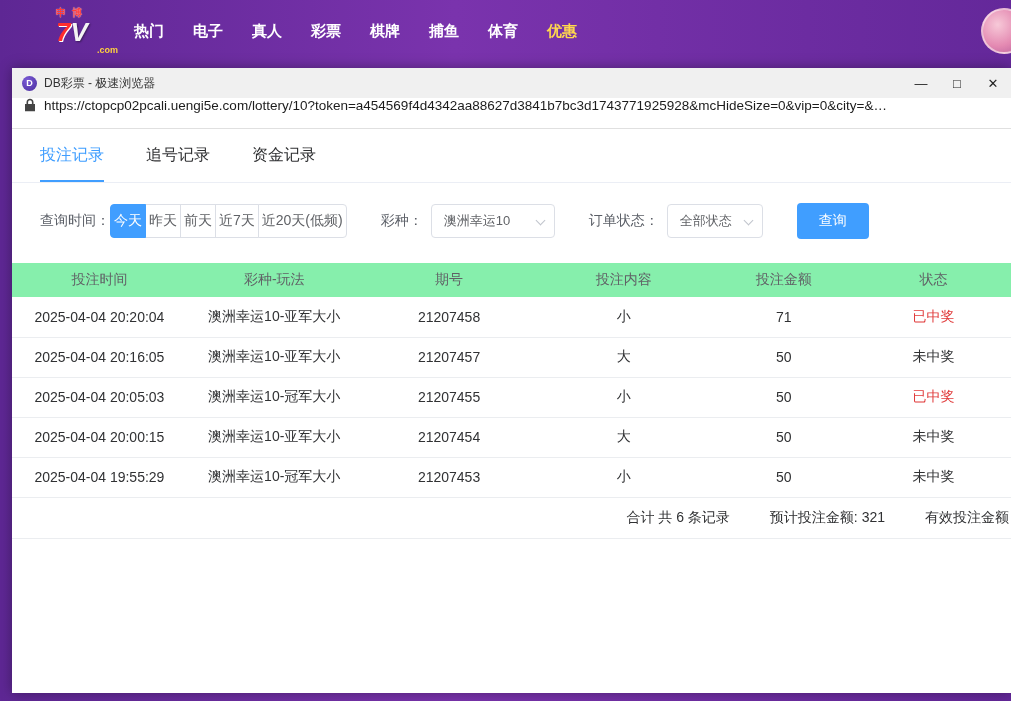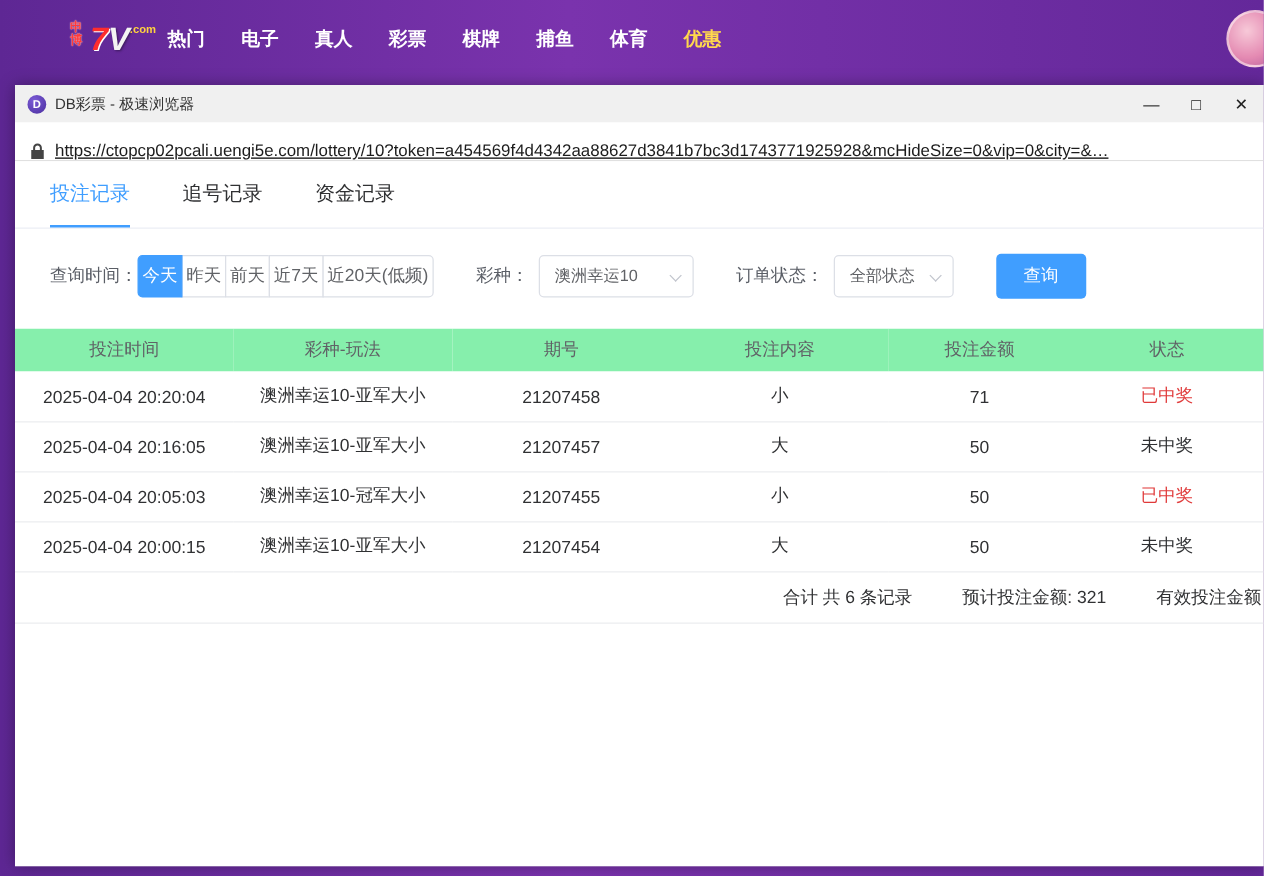--- a/index.html
+++ b/index.html
@@ -5,21 +5,21 @@
   * { margin:0; padding:0; box-sizing:border-box; }
   html,body { width:1011px; height:701px; overflow:hidden; }
   body {
     font-family:"Liberation Sans","DejaVu Sans",sans-serif;
     background:linear-gradient(90deg,#5e2794 0%,#7a33ad 45%,#64289a 100%);
     position:relative;
   }
 
   
   .topbar { height:62px; display:flex; align-items:center; position:relative; }
-  .logo { margin-left:56px; width:62px; display:flex; flex-direction:row; line-height:1; cursor:pointer; }
+  .logo { margin-left:56px; width:62px; display:flex; flex-direction:column; line-height:1; cursor:pointer; }
   .logo-top { color:#ff3b3b; font-size:10px; font-weight:bold; letter-spacing:6px; text-shadow:0 0 1px #fff; margin-bottom:1px; }
   .logo-main { font-style:italic; font-weight:bold; font-size:26px; letter-spacing:0; }
   .logo-main .seven { color:#ff2d2d; text-shadow:1px 1px 0 #fff; }
   .logo-main .vee { color:#f3f3f3; text-shadow:1px 1px 2px rgba(0,0,0,.4); }
   .logo-com { color:#ffd23f; font-size:9px; font-weight:bold; text-align:right; margin-top:1px; }
   .nav-items { display:flex; margin-left:16px; gap:29px; }
   .nav-item { color:#fff; font-size:15px; font-weight:bold; cursor:pointer; white-space:nowrap; }
   .avatar { position:absolute; right:-16px; top:8px; width:46px; height:46px; border-radius:50%;
     background:radial-gradient(circle at 35% 35%, #f7c9d8 0%, #e48ab2 55%, #b45a9a 100%);
     border:2px solid rgba(255,255,255,.5); cursor:pointer; }
@@ -30,22 +30,22 @@
 
   .titlebar { height:30px; background:#f0f0f0; display:flex; align-items:center; padding-left:10px; flex:0 0 auto; }
   .title-icon { width:15px; height:15px; border-radius:50%;
     background:radial-gradient(circle at 35% 30%, #7b5bd6, #4a2e9e); color:#fff; font-size:9px; font-weight:bold;
     display:flex; align-items:center; justify-content:center; }
   .title-text { font-size:12px; color:#333; margin-left:7px; flex:1; }
   .win-controls { display:flex; height:100%; }
   .win-btn { width:36px; height:100%; display:flex; align-items:center; justify-content:center;
     font-size:13px; color:#222; cursor:pointer; background:transparent; border:none; }
 
-  .urlbar { height:31px; background:#fff; border-bottom:1px solid #e0e0e0; display:flex; align-items:flex-end;
-    padding:0 12px; flex:0 0 auto;text-decoration:underline; }
+  .urlbar { height:31px; background:#fff; border-bottom:1px solid #e0e0e0; display:flex; align-items:flex-start;
+    padding:0 12px; flex:0 0 auto; }
   .lock-icon { flex:0 0 auto; display:flex; cursor:pointer; }
   .url-text { margin-left:8px; font-size:13.5px; color:#1c1c1c; white-space:nowrap; overflow:hidden; }
 
   .content { flex:1; background:#fff; overflow:hidden; }
 
   
   .tabs { display:flex; gap:42px; padding:0 28px; height:54px; align-items:stretch; border-bottom:1px solid #ebeef5; }
   .tab { font-size:16px; color:#303133; display:flex; align-items:center; cursor:pointer;
     border-bottom:2px solid transparent; padding-top:2px; }
   .tab.active { color:#409eff; border-bottom-color:#409eff; }
@@ -197,20 +197,28 @@
           <td style="color: rgb(224, 58, 58);">已中奖</td>
         </tr>
         <tr>
           <td>2025-04-04 20:00:15</td>
           <td>澳洲幸运10-亚军大小</td>
           <td>21207454</td>
           <td>大</td>
           <td>50</td>
           <td style="color: rgb(48, 49, 51);">未中奖</td>
         </tr>
+        <tr>
+          <td>2025-04-04 19:55:29</td>
+          <td>澳洲幸运10-冠军大小</td>
+          <td>21207453</td>
+          <td>小</td>
+          <td>50</td>
+          <td style="color: rgb(48, 49, 51);">未中奖</td>
+        </tr>
       </tbody>
     </table>
 
     <div class="summary">
       <span>合计 共 6 条记录</span>
       <span>预计投注金额: 321</span>
       <span>有效投注金额</span>
     </div>
 
   </div>

